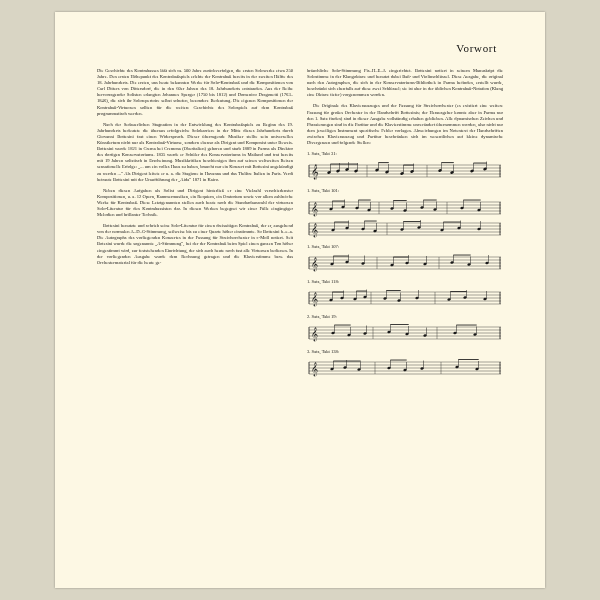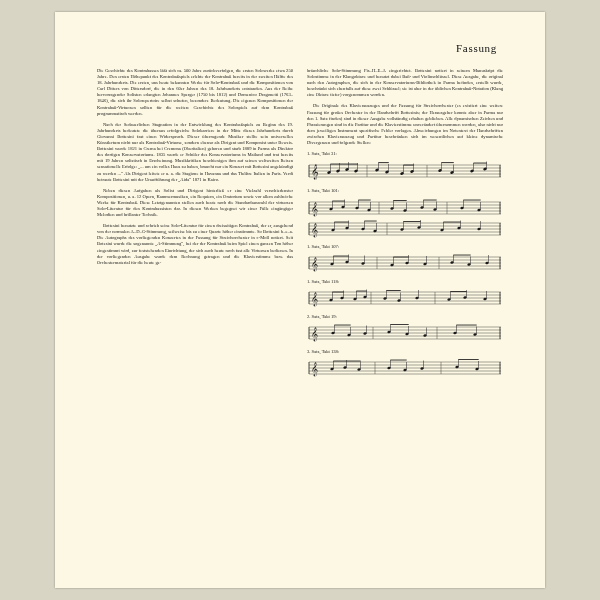--- a/index.html
+++ b/index.html
@@ -72,21 +72,21 @@
   .staff-wrap svg {
     display: block;
   }
 </style>
 </head>
 <body>
 
 <div class="page">
   <div class="inner">
 
-    <h1 class="doc-title">Fassung</h1>
+    <h1 class="doc-title">Vorwort</h1>
 
     <div class="columns">
 
       <div class="col">
         <p>Die Geschichte des Kontrabasses läßt sich ca. 500 Jahre zurückverfolgen, die ersten Solowerke etwa 250 Jahre. Den ersten Höhepunkt des Kontrabaßspiels erlebte der Kontrabaß bereits in der zweiten Hälfte des 18. Jahrhunderts. Die ersten, uns heute bekannten Werke für Solo-Kontrabaß und die Kompositionen von Carl Ditters von Dittersdorf, die in den 60er Jahren des 18. Jahrhunderts entstanden. Aus der Reihe hervorragender Solisten erlangten Johannes Sperger (1750 bis 1812) und Domenico Dragonetti (1763–1846), die sich ihr Solorepertoire selbst schufen, besondere Bedeutung. Die eigenen Kompositionen der Kontrabaß-Virtuosen sollten für die weitere Geschichte des Solospiels auf dem Kontrabaß programmatisch werden.</p>
         <p class="indent">Nach der Sedauerlichen Stagnation in der Entwicklung des Kontrabaßspiels zu Beginn des 19. Jahrhunderts bedeutete die überaus erfolgreiche Solokarriere in der Mitte dieses Jahrhunderts durch Giovanni Bottesini fast einen Widerspruch. Dieser überragende Musiker stellte sein universelles Künstlertum nicht nur als Kontrabaß-Virtuose, sondern ebenso als Dirigent und Komponist unter Beweis. Bottesini wurde 1821 in Crema bei Cremona (Oberitalien) geboren und starb 1889 in Parma als Direktor des dortigen Konservatoriums. 1835 wurde er Schüler des Konservatoriums in Mailand und trat bereits mit 19 Jahren solistisch in Erscheinung. Musikkritiken beschienigen ihm auf seinen weltweiten Reisen sensationelle Erfolge: „... um ein volles Haus zu haben, braucht nur ein Konzert mit Bottesini angekündigt zu werden ...“ Als Dirigent leitete er u. a. die Stagione in Havanna und das Théâtre Italien in Paris. Verdi betraute Bottesini mit der Uraufführung der „Aida“ 1871 in Kairo.</p>
         <p class="indent">Neben diesen Aufgaben als Solist und Dirigent hinterließ er eine Vielzahl verschiedenster Kompositionen, u. a. 12 Opern, Kammermusiken, ein Requiem, ein Oratorium sowie vor allem zahlreiche Werke für Kontrabaß. Diese Letztgenannten stellen auch heute noch die Standardauswahl der virtuosen Solo-Literatur für den Kontrabassisten dar. In diesen Werken begegnet wir einer Fülle eingängiger Melodien und brillanter Technik.</p>
         <p class="indent">Bottesini benutzte und schrieb seine Solo-Literatur für einen dreisaitigen Kontrabaß, der er, ausgehend von der normalen A–D–G-Stimmung, seilweise bis zu einer Quarte höher einstimmte. So Bottesini h–e–a. Die Autographs des vorliegenden Konzertes in der Fassung für Streichorchester in c-Moll notiert. Seit Botesini wurde die sogenannte „A-Stimmung“, bei der der Kontrabaß beim Spiel einen ganzen Ton höher eingestimmt wird, zur feststehenden Einrichtung, der sich auch heute noch fast alle Virtuosen bedienen. In der vorliegenden Ausgabe wurde dem Rechnung getragen und die Klavierstimme bzw. das Orchestermaterial für die heute ge-</p>
       </div>
 

